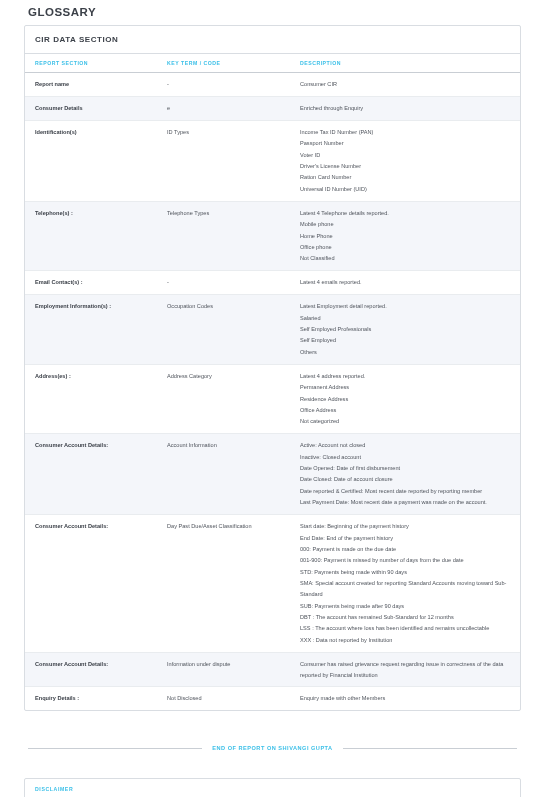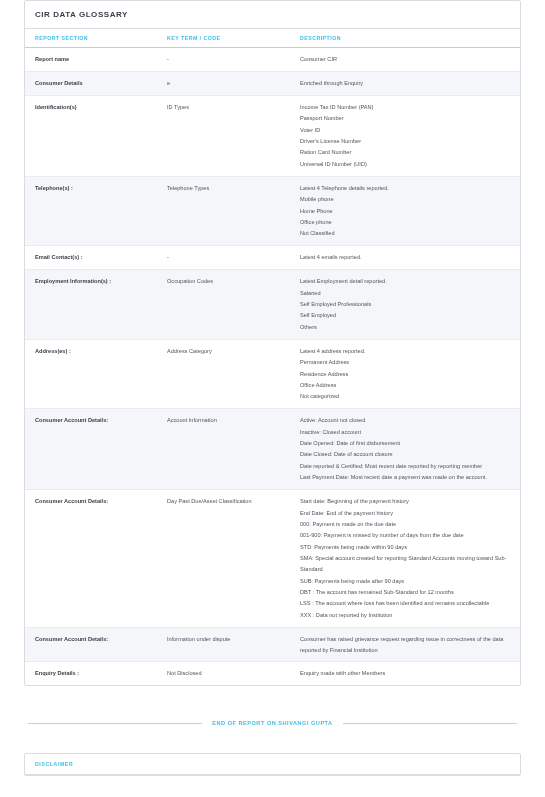--- a/index.html
+++ b/index.html
@@ -109,23 +109,24 @@
     color: #3dc0e8;
     padding: 7px 10px;
     border-bottom: 1px solid #d9dde2;
   }
 </style>
 </head>
 <body>
 
 <div class="page">
 
+  <div class="page-title">GLOSSARY</div>
 
   <div class="panel">
-    <div class="panel-title">CIR DATA GLOSSARY</div>
+    <div class="panel-title">CIR DATA SECTION</div>
 
     <table class="glossary">
       <colgroup>
         <col class="c1">
           <col class="c2">
           <col class="c3">
       </colgroup>
       <thead>
         <tr>
           <th>REPORT SECTION</th>

